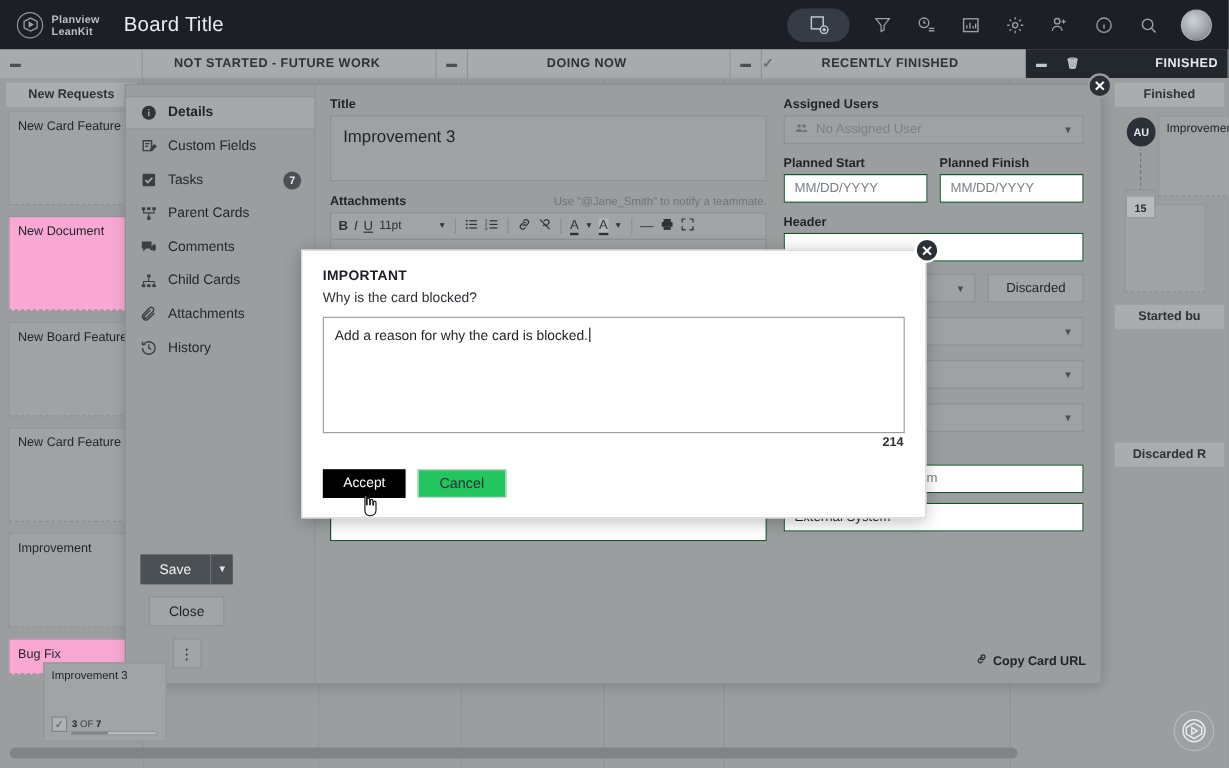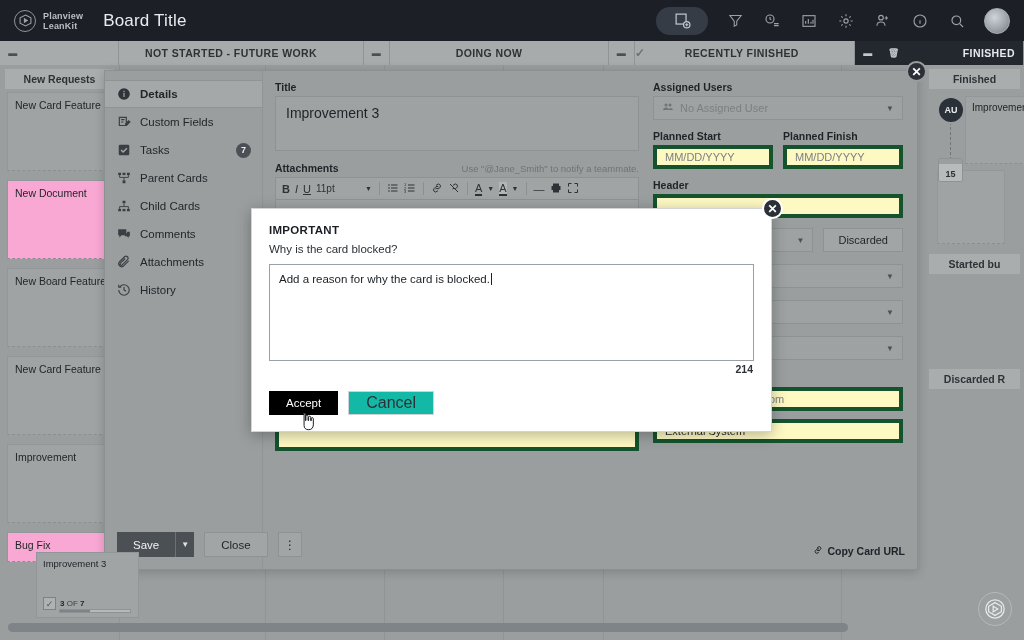--- a/index.html
+++ b/index.html
@@ -132,21 +132,21 @@
     color: #eef0f2; font-size: 9px; font-weight: bold; display: flex; align-items: center; justify-content: center;
   }
 
   .cd-main { flex: 1; display: flex; padding: 10px 14px 0 12px; gap: 14px; position: relative; }
   .cd-left { width: 364px; }
   .cd-right { width: 250px; }
   .fld-label { font-size: 10.5px; font-weight: bold; color: #1f2327; margin-bottom: 3px; }
   .fld-label-row { display: flex; align-items: baseline; justify-content: space-between; margin-bottom: 3px; }
   .fld-hint { font-size: 9.5px; color: #6e7478; }
   .inp {
-    width: 100%; background: #fef9c3; border: 4px solid #14532d; height: 24px;
+    width: 100%; background: #ffffff; border: 1px solid #14532d; height: 24px;
     font-size: 11px; color: #1f2327; padding: 0 8px; display: flex; align-items: center;
   }
   .inp.ph { color: #7b8084; }
   .title-box {
     width: 100%; height: 55px; background: #9ea2a3; border: 1px solid #8d9294;
     padding: 8px 10px; font-size: 14px; color: #1f2327; margin-bottom: 11px;
   }
   .rte-toolbar {
     height: 22px; background: #a0a4a5; border: 1px solid #8d9294; border-bottom: none;
     display: flex; align-items: center; gap: 5px; padding: 0 6px; color: #2d3236; font-size: 11px;
@@ -164,21 +164,21 @@
     display: flex; align-items: center; padding: 0 8px; font-size: 11px; color: #1f2327;
   }
   .sel .caret { margin-left: auto; color: #4c5155; font-size: 8px; }
   .sel.ph { color: #7b8084; }
   .btn-out {
     height: 24px; background: #a1a5a6; border: 1px solid #8d9294; font-size: 11px; color: #1f2327;
     display: flex; align-items: center; justify-content: center; padding: 0 14px;
   }
   .mb8 { margin-bottom: 8px; } .mb10 { margin-bottom: 10px; } .mb12 { margin-bottom: 12px; }
 
-  .cd-footer { position: absolute; left: 12px; bottom: 12px; display: flex; gap: 10px; align-items: center; }
+  .cd-footer { position: absolute; left: 12px; bottom: 12px; display: flex; gap: 10px; align-items: center; flex-direction: column; }
   .btn-primary {
     height: 25px; background: #4b5055; color: #f0f2f4; font-size: 11.5px; display: flex; align-items: center;
     padding: 0 16px;
   }
   .btn-split { height: 25px; width: 19px; background: #4b5055; color: #dfe2e5; display: flex; align-items: center; justify-content: center; border-left: 1px solid #6b7176; font-size: 8px; }
   .btn-close-c { height: 25px; background: #a1a5a6; border: 1px solid #8d9294; font-size: 11.5px; color: #1f2327; display: flex; align-items: center; padding: 0 16px; }
   .btn-kebab { height: 25px; width: 24px; background: #a1a5a6; border: 1px solid #8d9294; color: #1f2327; display: flex; align-items: center; justify-content: center; font-size: 12px; }
 
   .copy-url {
     position: absolute; right: 12px; bottom: 12px; font-size: 10.5px; font-weight: bold; color: #20242a;
@@ -213,21 +213,21 @@
     font-size: 11.5px; color: #1b1f24; padding: 8px 9px; position: relative;
   }
   .ta-cursor { display: inline-block; width: 1px; height: 12px; background: #1b1f24; vertical-align: -2px; margin-left: 1px; }
   .modal-count { text-align: right; padding: 2px 18px 0 0; font-size: 10.5px; font-weight: bold; color: #2d3237; }
   .modal-btns { position: absolute; left: 17px; bottom: 16px; display: flex; gap: 10px; }
   .m-accept {
     height: 24px; background: #000000; color: #fff; font-size: 11.5px; display: flex; align-items: center;
     justify-content: center; padding: 0 17px;
   }
   .m-cancel {
-    height: 24px; background: #14b8a6; border: 1px solid #d0d3d5; color: #2c3136; font-size: 16px;
+    height: 24px; background: #22c55e; border: 1px solid #d0d3d5; color: #2c3136; font-size: 12px;
     display: flex; align-items: center; justify-content: center; padding: 0 17px;
   }
   .cursor-hand { position: absolute; left: 299px; top: 412px; z-index: 30; }
 </style>
 </head>
 <body>
 
 <div id="app">
 
   <div class="topnav">
@@ -414,37 +414,37 @@
                 <rect x="17" y="3" width="5" height="4"></rect>
                 <rect x="9.5" y="16" width="5" height="5"></rect>
                 <path d="M4.5 7v4h15V7M12 11v5" stroke="#3a3f44" stroke-width="1.6" fill="none"></path>
               </svg>
           </span>
           <span>Parent Cards</span>
         </div>
         <div class="side-item">
           <span class="side-ico">
             <svg width="14" height="14" viewBox="0 0 24 24" fill="#3a3f44">
+                <path d="M2 4h14v10H8l-4 4v-4H2z"></path>
+                <path d="M18 8h4v8h-2v3l-3-3h-4" fill="#3a3f44"></path>
+              </svg>
+          </span>
+          <span>Comments</span>
+        </div>
+        <div class="side-item">
+          <span class="side-ico">
+            <svg width="14" height="14" viewBox="0 0 24 24" fill="#3a3f44">
                 <rect x="9.5" y="3" width="5" height="4"></rect>
                 <rect x="2" y="17" width="5" height="4"></rect>
                 <rect x="9.5" y="17" width="5" height="4"></rect>
                 <rect x="17" y="17" width="5" height="4"></rect>
                 <path d="M12 7v6M4.5 17v-4h15v4" stroke="#3a3f44" stroke-width="1.6" fill="none"></path>
               </svg>
           </span>
           <span>Child Cards</span>
-        </div>
-        <div class="side-item">
-          <span class="side-ico">
-            <svg width="14" height="14" viewBox="0 0 24 24" fill="#3a3f44">
-                <path d="M2 4h14v10H8l-4 4v-4H2z"></path>
-                <path d="M18 8h4v8h-2v3l-3-3h-4" fill="#3a3f44"></path>
-              </svg>
-          </span>
-          <span>Comments</span>
         </div>
         <div class="side-item">
           <span class="side-ico">
             <svg width="14" height="14" viewBox="0 0 24 24" fill="none" stroke="#3a3f44" stroke-width="2">
                 <path d="M20 10l-9 9a5 5 0 01-7-7l9-9a3.5 3.5 0 015 5l-9 9a2 2 0 01-3-3l8-8"></path>
               </svg>
           </span>
           <span>Attachments</span>
         </div>
         <div class="side-item">

